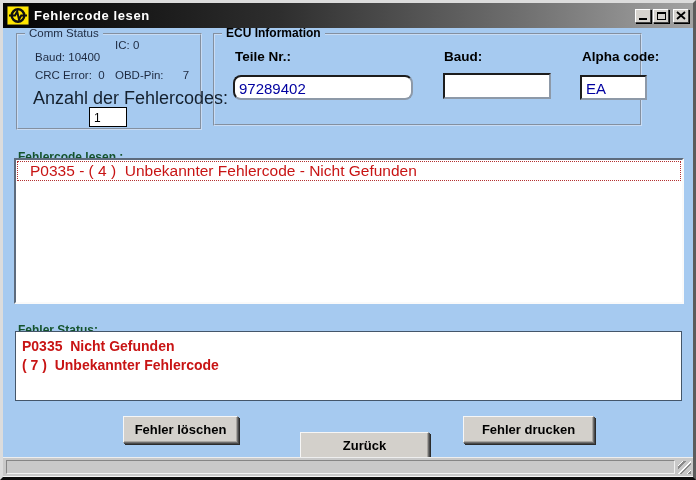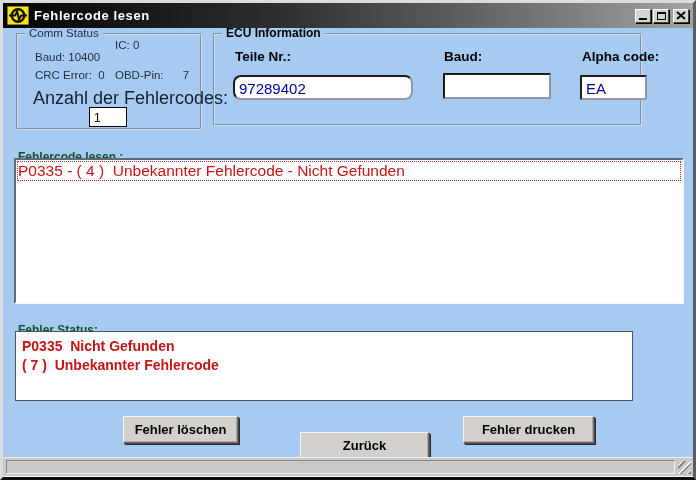--- a/index.html
+++ b/index.html
@@ -77,25 +77,25 @@
 
   .fault-listbox {
     position:absolute; left:14px; top:158px; width:670px; height:146px;
     background:#ffffff;
     border:2px solid; border-color:#5d6b7d #fafafa #fafafa #5d6b7d;
     overflow:hidden;
   }
   .fault-item {
     margin:1px; border:1px dotted #b43030;
     color:#C81414; font-size:15.5px; line-height:17px;
-    padding:0 2px 1px 0; white-space:pre; cursor:default;
+    padding:0 2px 1px 12px; white-space:pre; cursor:default;
   }
 
   .status-box {
-    position:absolute; left:15px; top:331px; width:618px; height:70px;
+    position:absolute; left:15px; top:331px; width:667px; height:70px;
     background:#ffffff; border:1px solid #44566a;
     padding:5px 6px; overflow:hidden;
   }
   .status-line { color:#C81414; font-size:14px; font-weight:bold; line-height:19px; white-space:pre; }
 
   
   .btn {
     position:absolute; top:416px; height:27px;
     background:#d3d0cb;
     border:1px solid; border-color:#f6f6f6 #6e6e6e #6e6e6e #f6f6f6;

